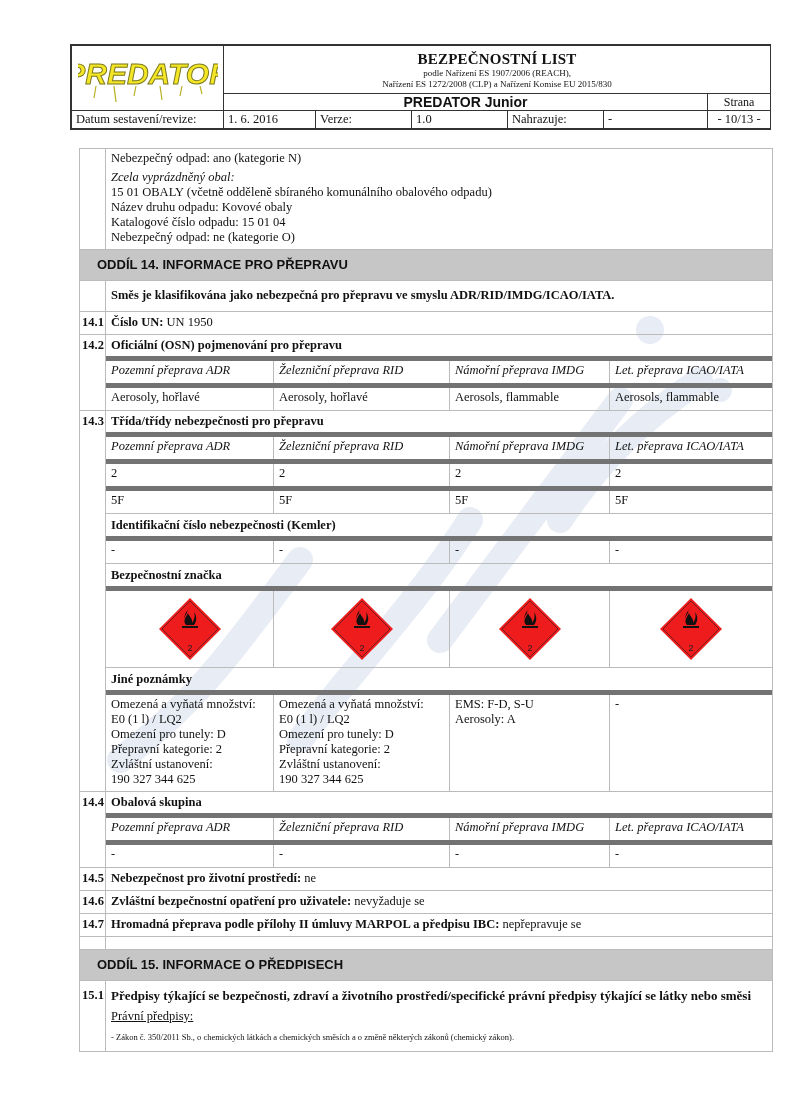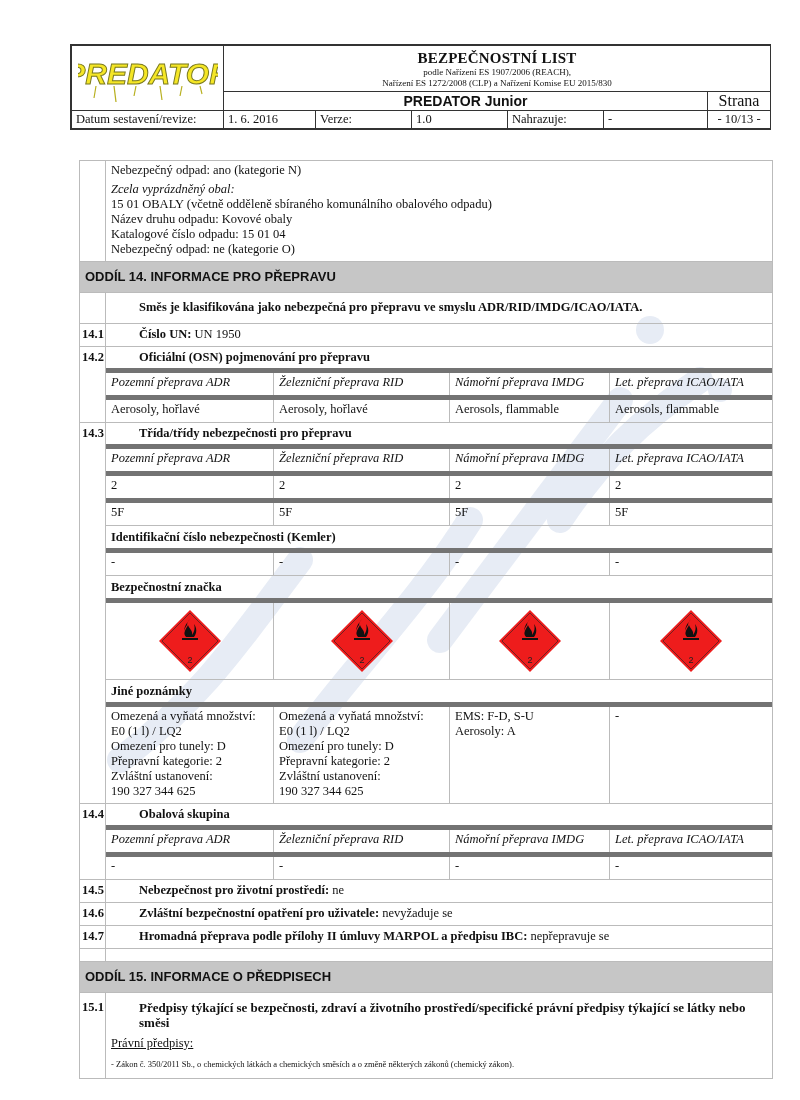--- a/index.html
+++ b/index.html
@@ -9,34 +9,34 @@
 
   
   .hdr { position: absolute; left: 70px; top: 44px; width: 699px; border: 1.5px solid #333; border-collapse: collapse; }
   .hdr-table { width: 100%; border-collapse: collapse; table-layout: fixed; font-size: 12.5px; }
   .hdr-table td { border: 1px solid #333; padding: 0 4px; vertical-align: middle; }
   .logo-cell { height: 62px; text-align: center; }
   .title-cell { text-align: center; }
   .title-main { font-weight: bold; font-size: 15px; letter-spacing: 0.2px; margin-top: 2px; }
   .title-sub { font-size: 9px; line-height: 11px; }
   .product-cell { text-align: center; font-family: Liberation Sans, sans-serif; font-weight: bold; font-size: 14px; height: 16px; }
-  .strana-cell { text-align: center; font-size: 16px; }
+  .strana-cell { text-align: center; font-size: 12px; }
   .meta-row td { height: 17px; font-size: 12.5px; }
 
   
-  .main { position: absolute; left: 79px; top: 160px; width: 692px; border: 1px solid #bbb; }
+  .main { position: absolute; left: 79px; top: 148px; width: 692px; border: 1px solid #bbb; }
   .row { display: flex; border-top: 1px solid #bbb; min-height: 22px; }
   .row:first-child { border-top: none; }
   .num { width: 26px; flex: 0 0 26px; border-right: 1px solid #bbb; font-weight: bold; font-size: 12.5px; padding: 3px 0 0 2px; box-sizing: border-box; }
   .content { flex: 1; font-size: 12.5px; }
   .txt { padding: 3px 5px; line-height: 15px; }
-  .bold { font-weight: bold; margin-left: 28px; }
+  .bold { font-weight: bold; }
   .ital { font-style: italic; }
   .section { background: #c6c6c6; font-family: "Liberation Sans", sans-serif; font-weight: bold; font-size: 13px;
-             padding: 0 5px; height: 30px; line-height: 30px; border-top: 1px solid #bbb; }
+             padding: 0 17px; height: 30px; line-height: 30px; border-top: 1px solid #bbb; }
   .grid4 { display: flex; border-top: 5px solid #737373; }
   .grid4 .c { box-sizing: border-box; padding: 2px 5px; font-size: 12.5px; line-height: 15px; border-left: 1px solid #bbb; min-height: 22px; }
   .grid4 .c:first-child { border-left: none; }
   .c1 { width: 167px; } .c2 { width: 176px; } .c3 { width: 160px; } .c4 { flex: 1; }
   .subhead { border-top: 1px solid #bbb; padding: 3px 5px; font-weight: bold; font-size: 12.5px; min-height: 22px; box-sizing: border-box; line-height: 16px; }
   .pictos .c { height: 76px; display: flex; align-items: center; justify-content: center; }
   .multi .c { min-height: 96px; }
   .underline { text-decoration: underline; }
   .small { font-size: 8.5px; padding: 3px 5px 6px 5px; }
 

